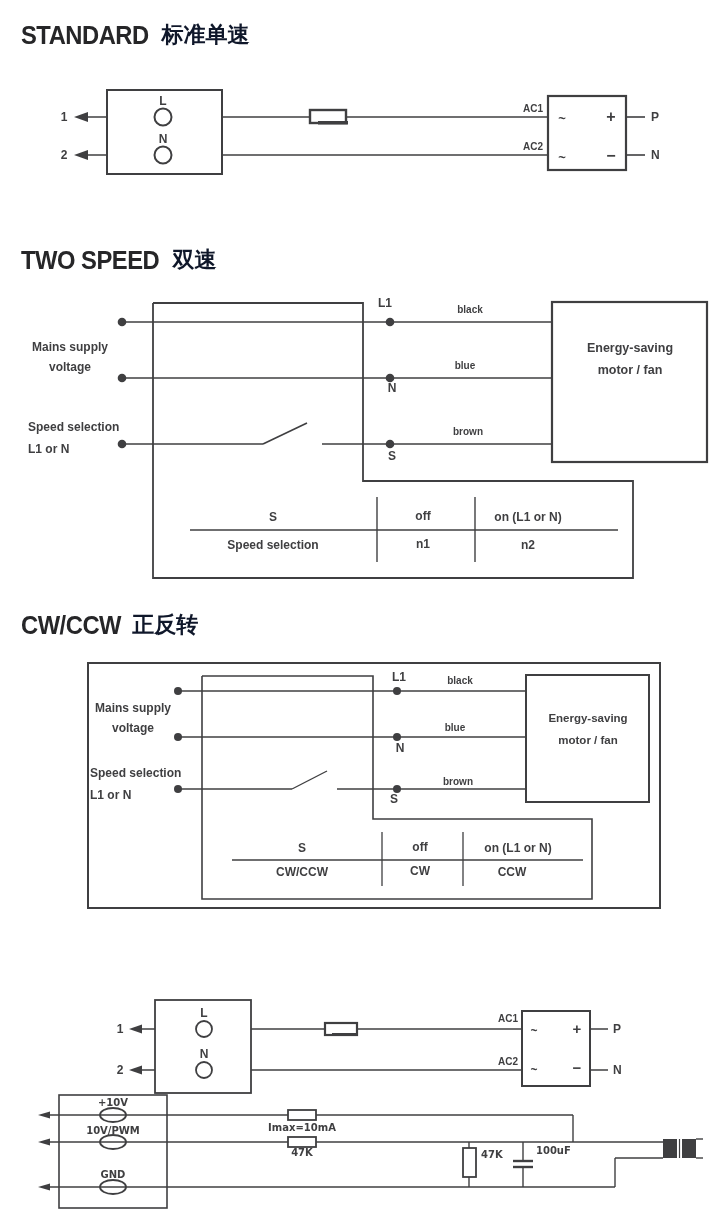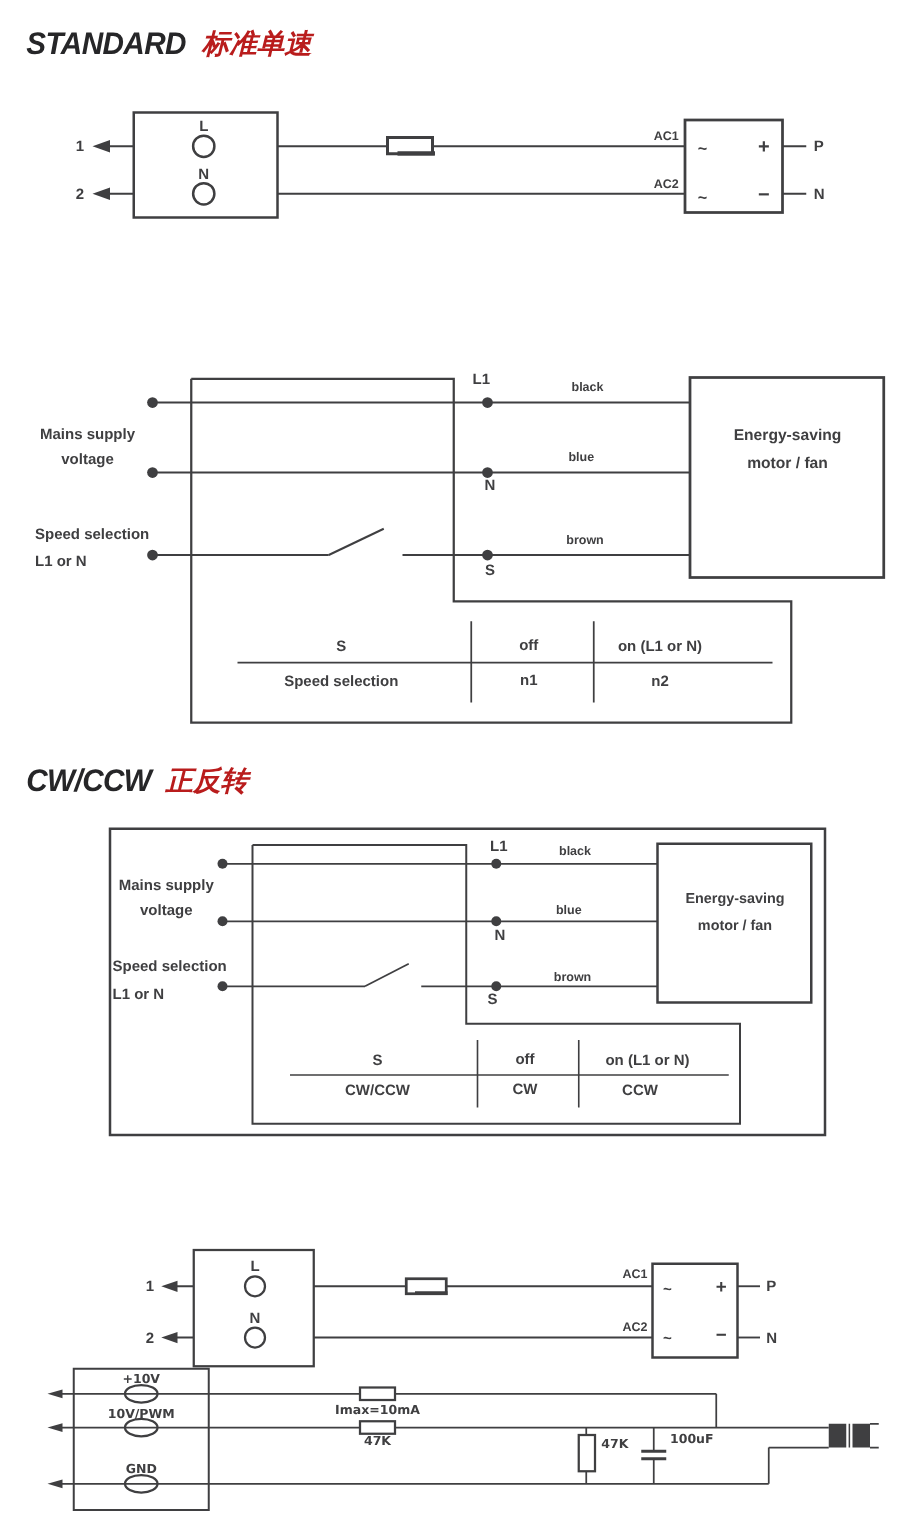--- a/index.html
+++ b/index.html
@@ -1,22 +1,22 @@
 <!DOCTYPE html>
 <html><head>
 <meta charset="utf-8">
 <style>
   html,body{margin:0;padding:0;background:#ffffff;}
   #page{position:relative;width:727px;height:1231px;background:#ffffff;overflow:hidden;
         font-family:"Liberation Sans",sans-serif;}
-  .sec-title{position:absolute;left:21px;display:flex;align-items:flex-end;white-space:nowrap;font-style:italic;}
+  .sec-title{position:absolute;left:21px;display:flex;align-items:flex-end;white-space:nowrap;}
   .sec-title .en{font-family:"Liberation Sans",sans-serif;font-weight:800;font-size:25px;
                  letter-spacing:-0.5px;color:#262628;transform:scaleX(.95);transform-origin:left;}
   .sec-title .zh{font-family:"Liberation Sans",sans-serif;font-weight:700;font-size:22px;
-                 color:#b91c1c;margin-left:6px;}
+                 color:#0f172a;margin-left:6px;}
   svg{position:absolute;left:0;}
   svg text{font-family:"Liberation Sans",sans-serif;font-weight:bold;fill:#3f3f41;}
   svg .sm{font-size:10px;}
   svg .md{font-size:12px;}
   svg .tbl{font-size:12px;}
   svg .mono{font-family:"DejaVu Sans",sans-serif;font-size:10px;font-weight:bold;}
   svg line,svg path,svg polyline{stroke:#3f3f41;fill:none;}
   svg rect.box{stroke:#3f3f41;fill:#ffffff;}
   svg circle.term,svg ellipse.term{stroke:#3f3f41;fill:#ffffff;}
   svg .dot{fill:#3f3f41;stroke:none;}
@@ -67,20 +67,24 @@
       <text x="562" y="82" font-size="13" text-anchor="middle">~</text>
       <text x="611" y="42" font-size="16" text-anchor="middle">+</text>
       <text x="611" y="81" font-size="16" text-anchor="middle">−</text>
     </g>
     <line x1="626" y1="37" x2="645" y2="37" stroke-width="1.6"></line>
     <line x1="626" y1="75" x2="645" y2="75" stroke-width="1.6"></line>
     <text class="md" x="651" y="41">P</text>
     <text class="md" x="651" y="79">N</text>
   </svg>
 
+  <div class="sec-title" style="top:245px;">
+    <span class="en">TWO SPEED</span>
+    <span class="zh">双速</span>
+  </div>
 
   <svg style="top:290px;" width="727" height="300" viewBox="0 0 727 300">
     <polyline stroke-width="1.8" points="153,13 363,13 363,191 633,191 633,288 153,288 153,13"></polyline>
 
     <g>
       <circle class="dot" cx="122" cy="32" r="4.3"></circle>
       <line x1="122" y1="32" x2="552" y2="32" stroke-width="1.6"></line>
       <circle class="dot" cx="390" cy="32" r="4.3"></circle>
     </g>
     <g>

